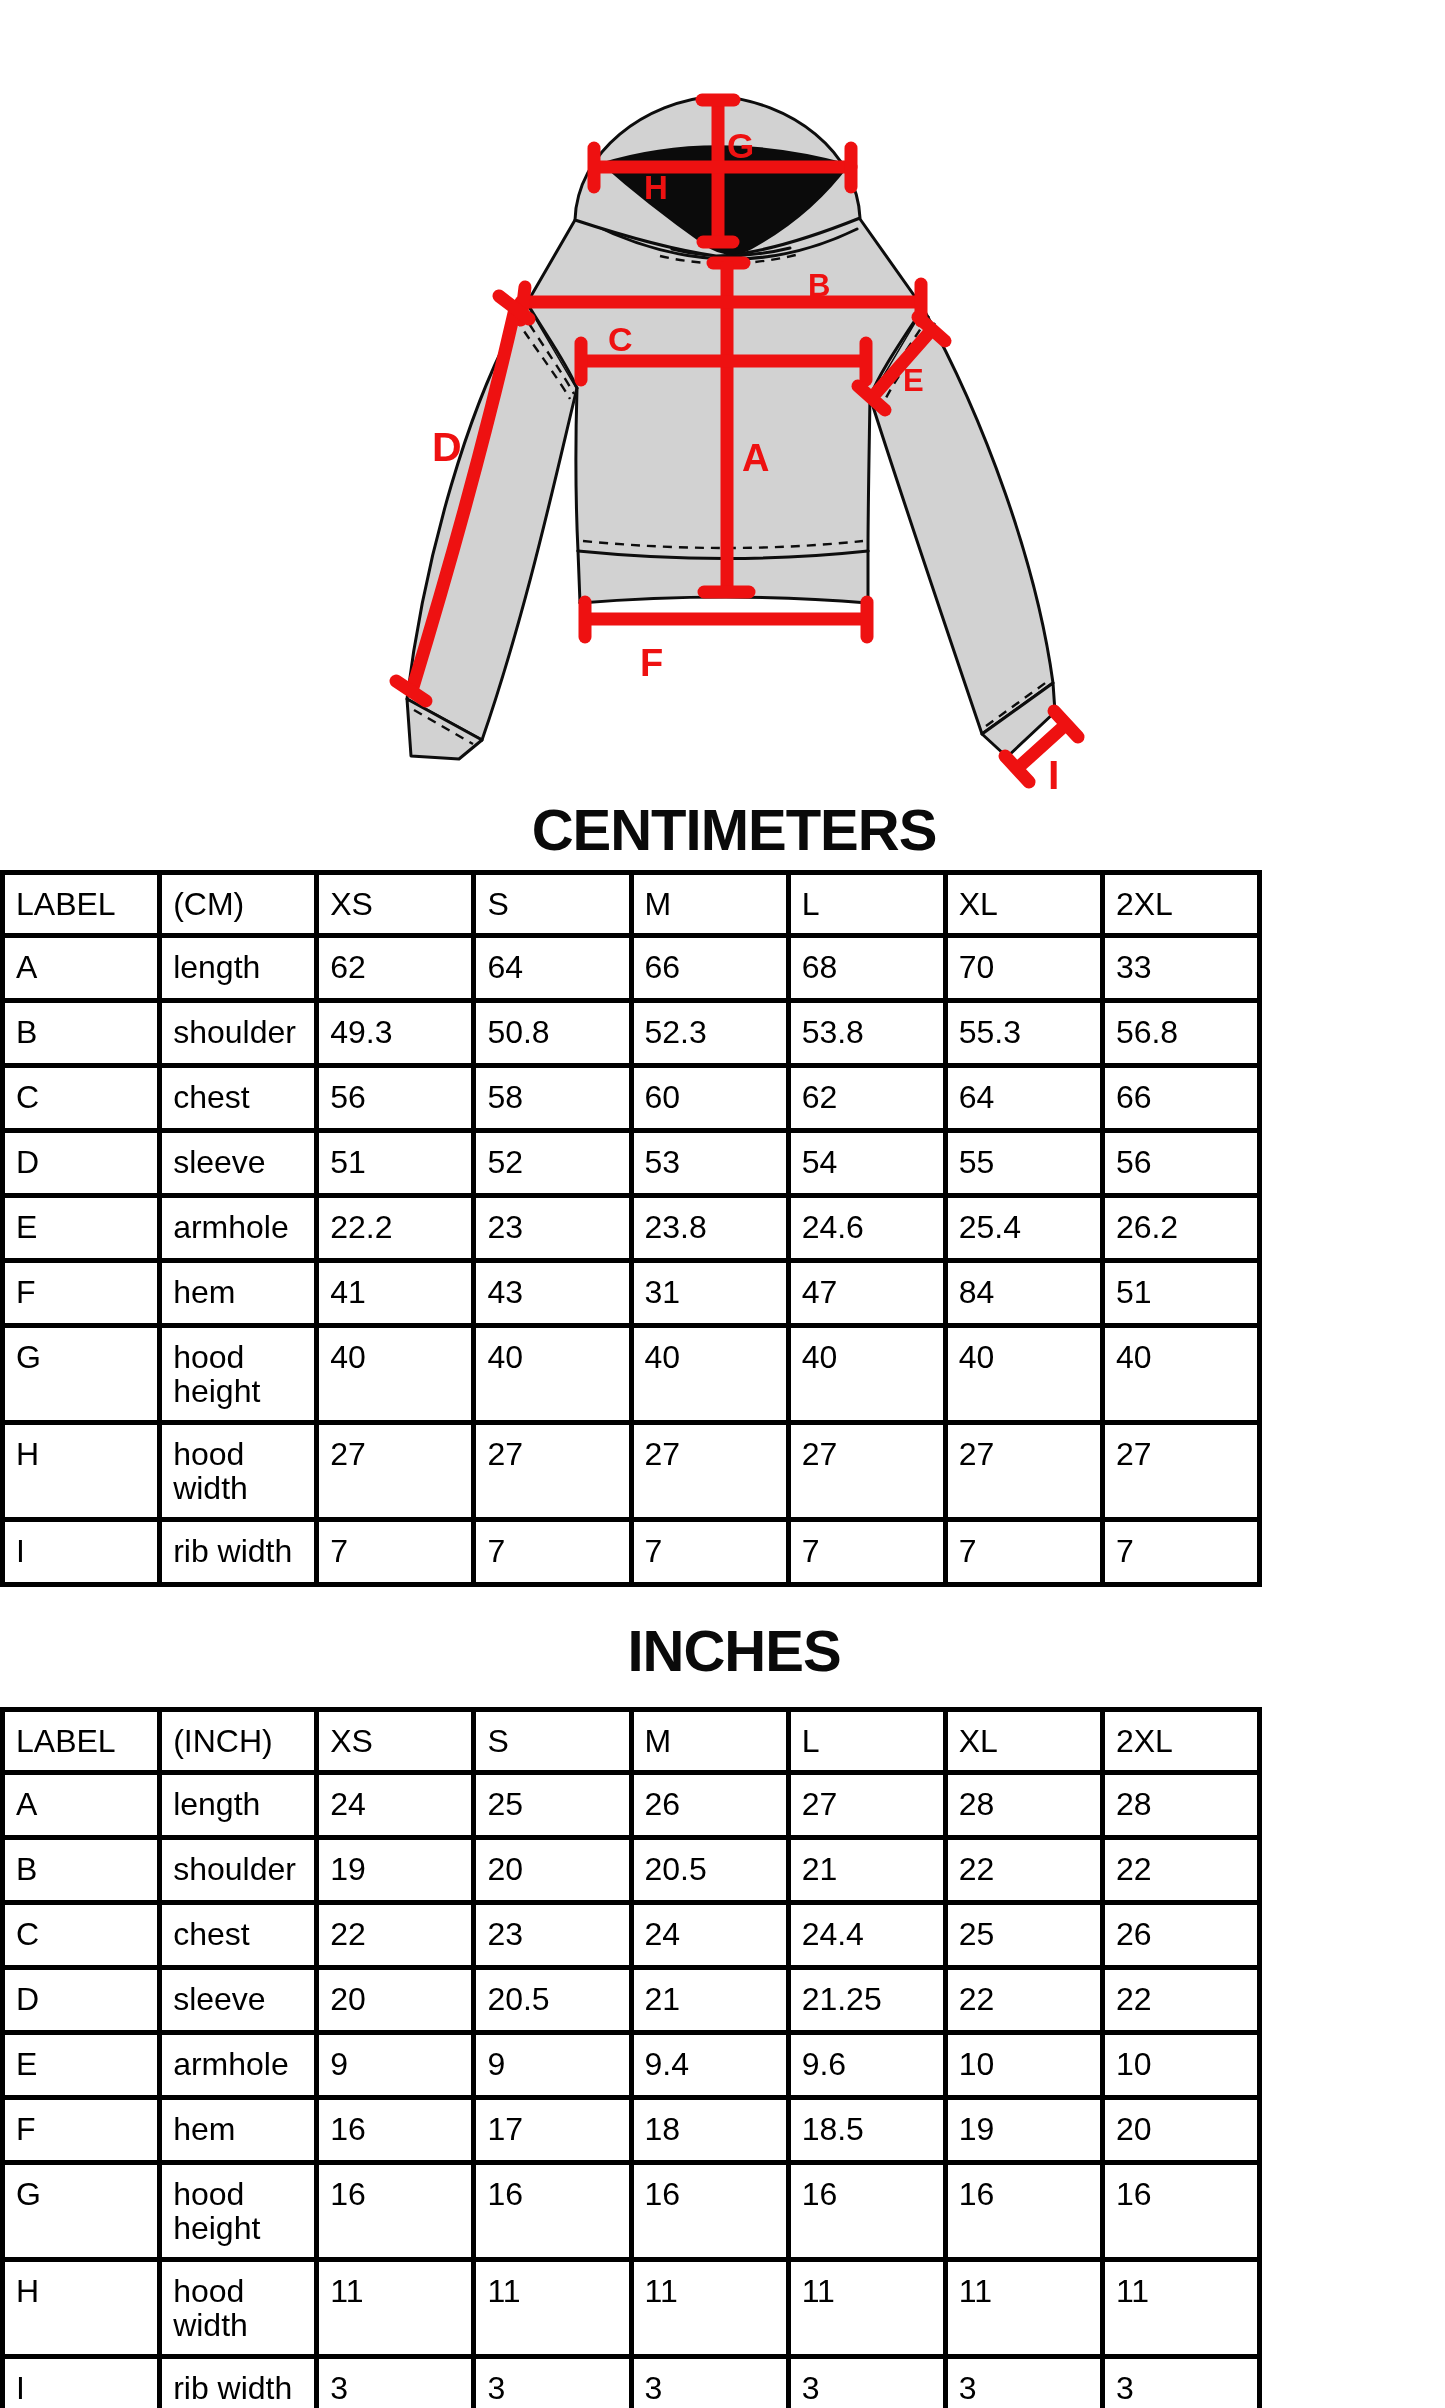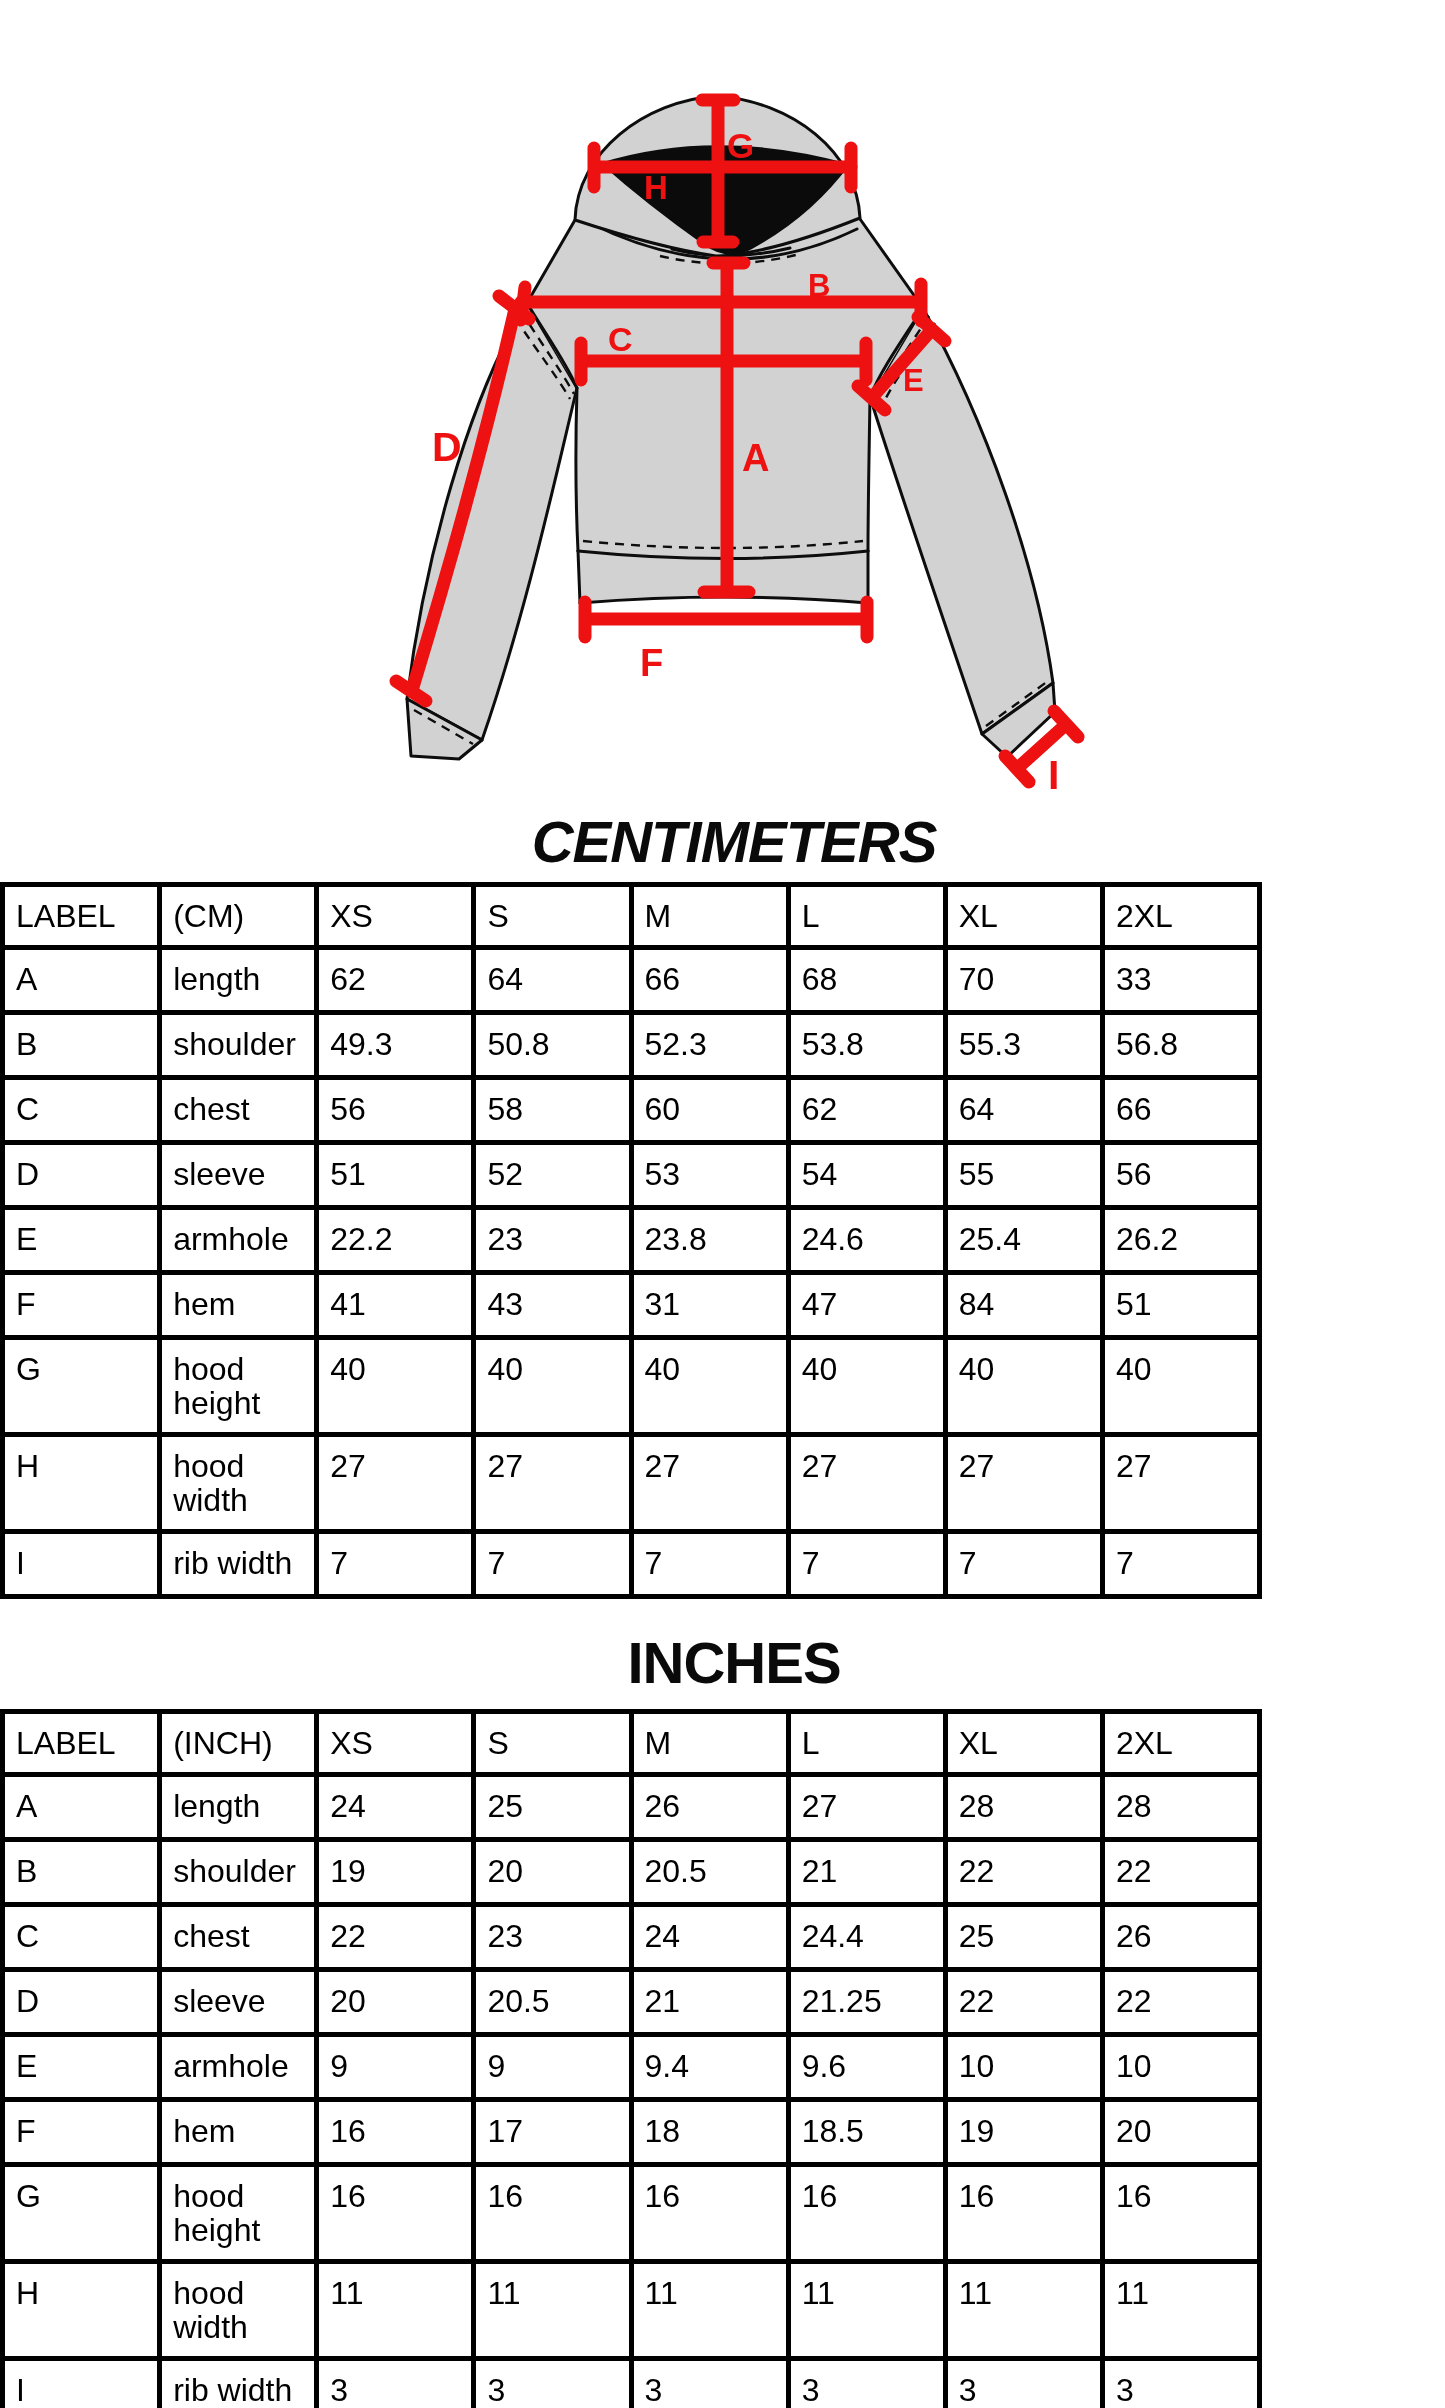--- a/index.html
+++ b/index.html
@@ -24,22 +24,22 @@
   .m      { fill:none; stroke:var(--measure-red); stroke-width:13; stroke-linecap:round; }
   .mlab   { fill:var(--measure-red); font-family:"Liberation Sans", sans-serif; font-weight:bold; }
 
   .section-title {
     width:1262px; margin:0 0 0 103px;
     text-align:center;
     font-size:58px; line-height:60px;
     font-weight:bold; letter-spacing:-1px;
     color:#0a0a0a;
   }
-  #cm-title   { margin-top:12px; margin-bottom:10px;font-style:italic; }
-  #inch-title { margin-top:34px; margin-bottom:16px; }
+  #cm-title   { margin-bottom:10px; }
+  #inch-title { margin-top:34px; margin-bottom:26px; }
 
   table.size-table {
     border-collapse:collapse;
     table-layout:fixed;
     width:1262px;
     background:#fff;
   }
   .size-table th, .size-table td {
     border:5px solid #000;
     font-size:32px;

